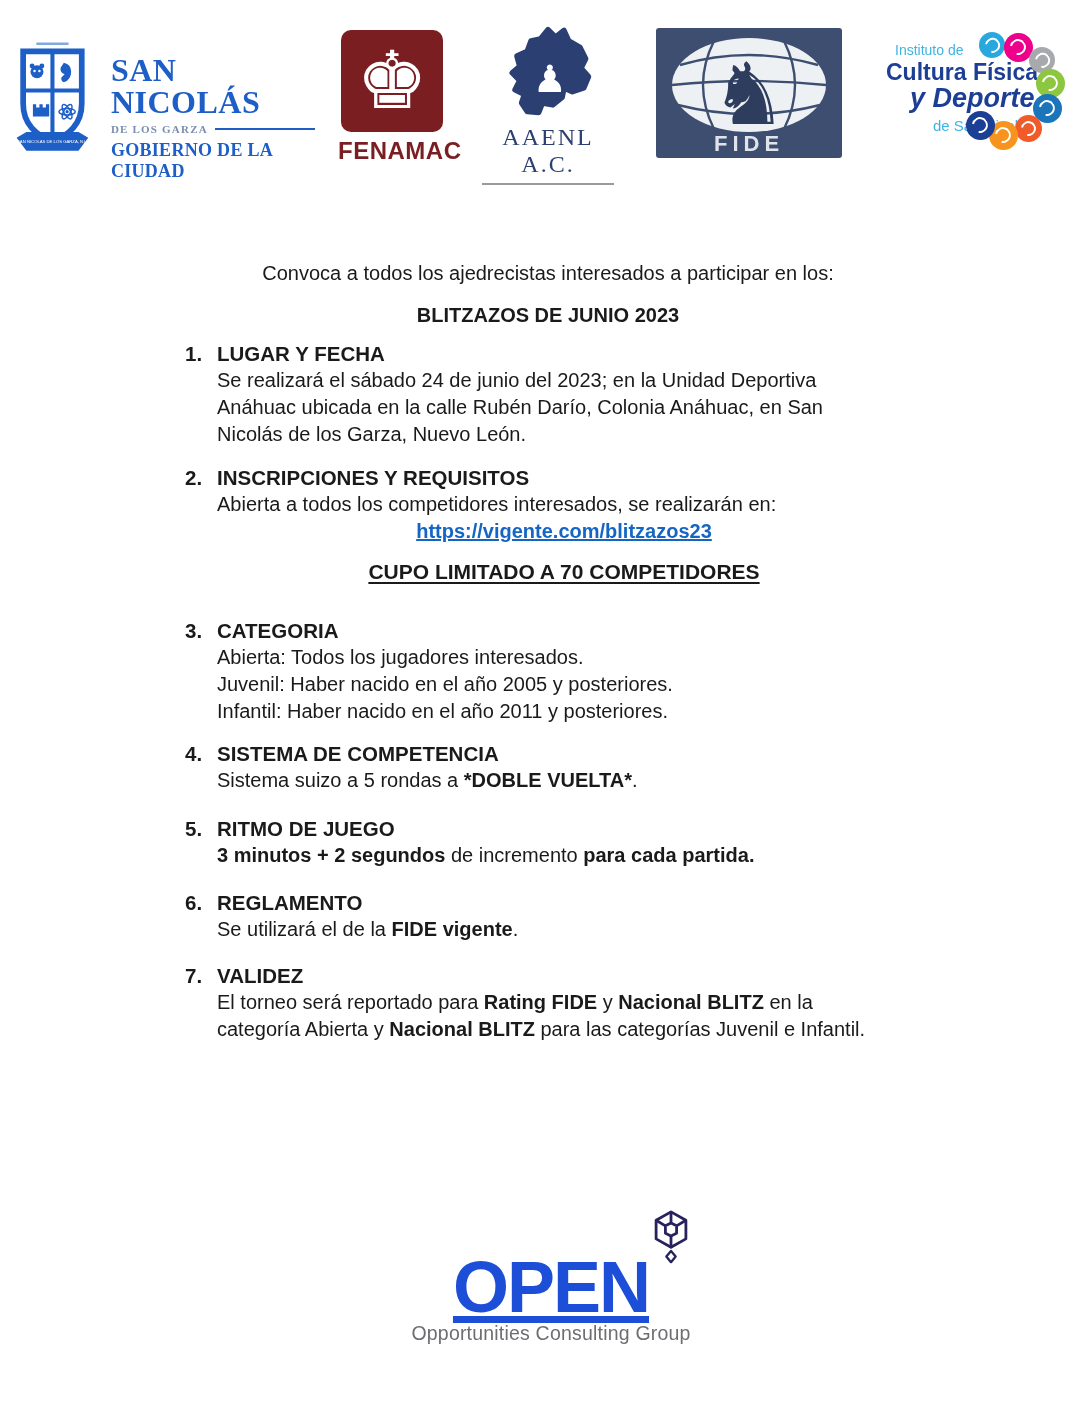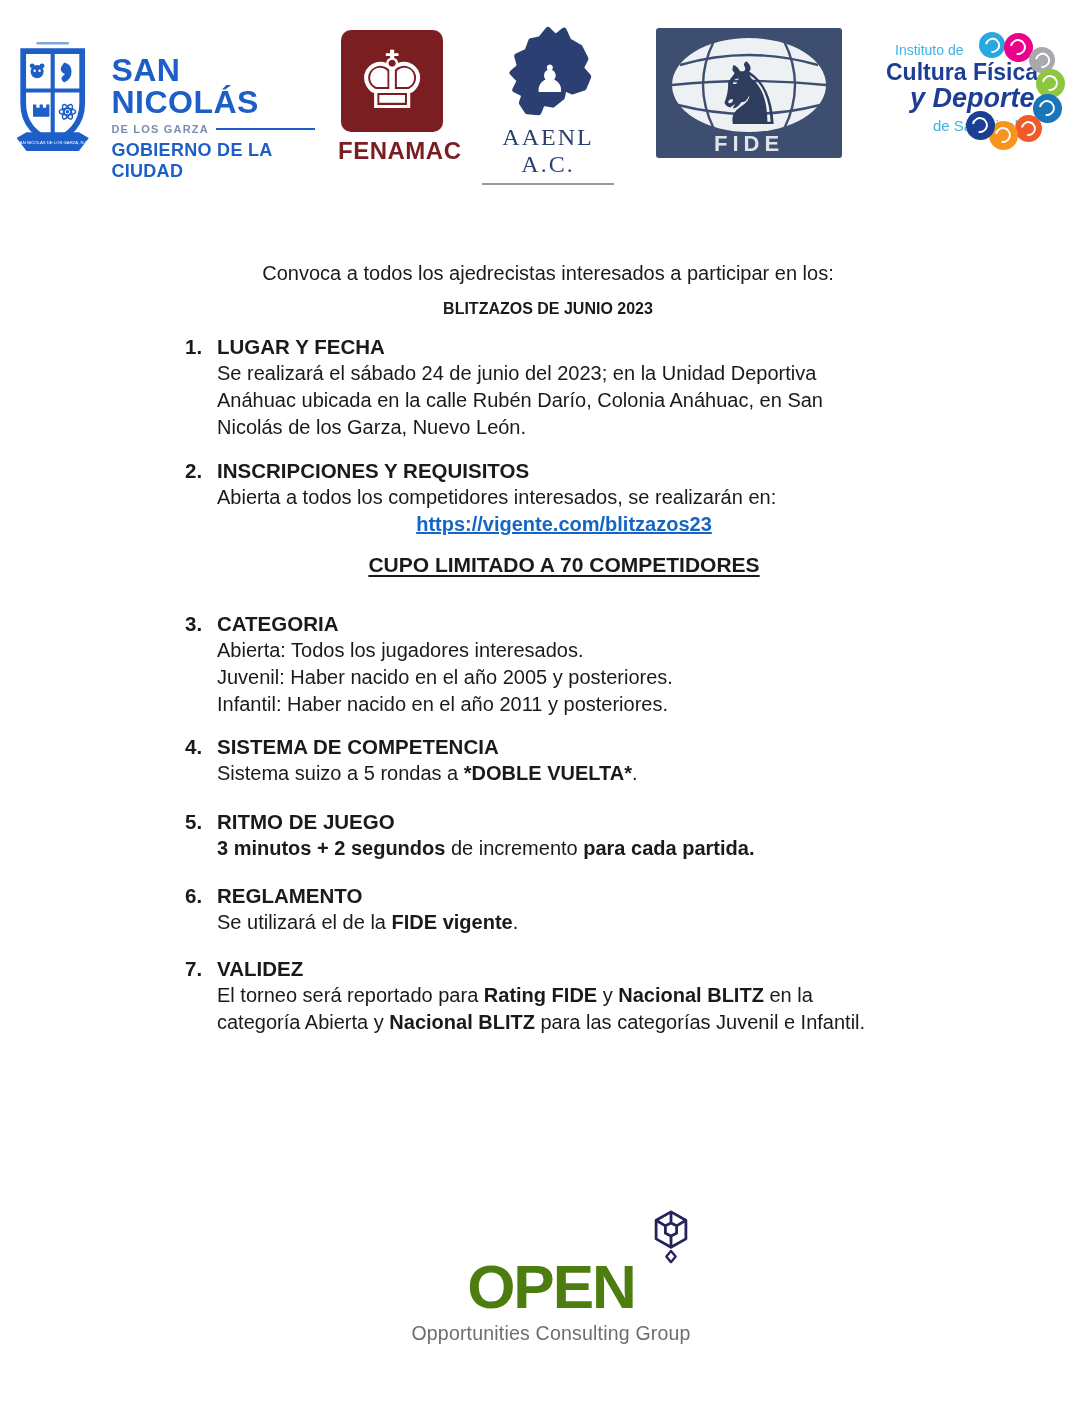--- a/index.html
+++ b/index.html
@@ -8,21 +8,21 @@
     position:relative; width:1090px; height:1411px; margin:0 auto;
     background:#ffffff; overflow:hidden;
     font-family:"Liberation Sans", sans-serif; color:#1a1a1a;
   }
 
   
   .logo-block { position:absolute; }
 
   
   .sn { left:15px; top:28px; width:300px; height:138px; display:flex; }
-  .sn-text { margin-left:21px; padding-top:26px; }
+  .sn-text { margin-left:21px; padding-top:26px;font-family:Liberation Serif, serif; }
   .sn-name { font-size:32px; font-weight:700; color:#1d5ec7; letter-spacing:.5px; line-height:32px; }
   .sn-subrow { display:flex; align-items:center; margin-top:5px; }
   .sn-sub { font-size:11px; color:#7b8db0; letter-spacing:1.2px; font-weight:700; }
   .sn-rule { flex:1; height:2px; background:#1d5ec7; margin-left:7px; }
   .sn-gov { font-size:18px; font-weight:700; color:#1d5ec7; margin-top:5px; letter-spacing:.3px; }
 
   
   .fen { left:338px; top:30px; width:108px; text-align:center; }
   .fen-square { width:102px; height:102px; margin:0 auto; background:#7a1e22; border-radius:10px;
     display:flex; align-items:center; justify-content:center; }
@@ -45,34 +45,34 @@
   .inst-l4 { position:absolute; left:57px; top:87px;  font-size:15px; color:#3fb3e3; }
   .sport-circle { position:absolute; border-radius:50%; }
   .sport-circle::after { content:""; position:absolute; inset:22%;
     border:2.5px solid #fff; border-radius:50%; border-left-color:transparent; transform:rotate(-35deg); }
 
   
   .doc { position:absolute; left:185px; top:247px; width:726px; font-size:20px; line-height:27px; }
   .center { text-align:center; }
   .doc-title { font-size:21px; font-weight:700; }
   .doc-intro { margin-top:13px; }
-  .doc-event { margin-top:8px; font-size:16px; font-weight:700; }
+  .doc-event { margin-top:15px; font-size:20px; font-weight:700; }
   .sec-head { display:flex; font-weight:700; font-size:20.5px; }
   .sec-num { width:32px; flex:none; }
   .sec-lines { margin-left:32px; }
   .tline .b { font-weight:700; }
   .center-ind { margin-left:32px; text-align:center; }
   .doc-link { color:#1566c4; font-weight:700; text-decoration:underline; }
   .cupo { font-weight:700; font-size:21px; text-decoration:underline; text-underline-offset:3px; }
 
   
   .open-logo { position:absolute; left:400px; top:1210px; width:302px; text-align:center; }
   .open-cube { position:absolute; right:12px; top:0; }
-  .open-word { margin-top:42px; font-size:62px; line-height:70px; font-weight:700;
-    letter-spacing:-2px; color:#4d7c0f; }
+  .open-word { margin-top:42px; font-size:72px; line-height:70px; font-weight:700;
+    letter-spacing:-2px; color:#1d4ed8;text-decoration:underline; }
   .open-tagline { margin-top:0; font-size:19.5px; color:#6d6e71; letter-spacing:.2px; }
 </style>
 </head>
 <body>
 
 <div class="page">
 
   <header>
 
     <div class="logo-block sn">

